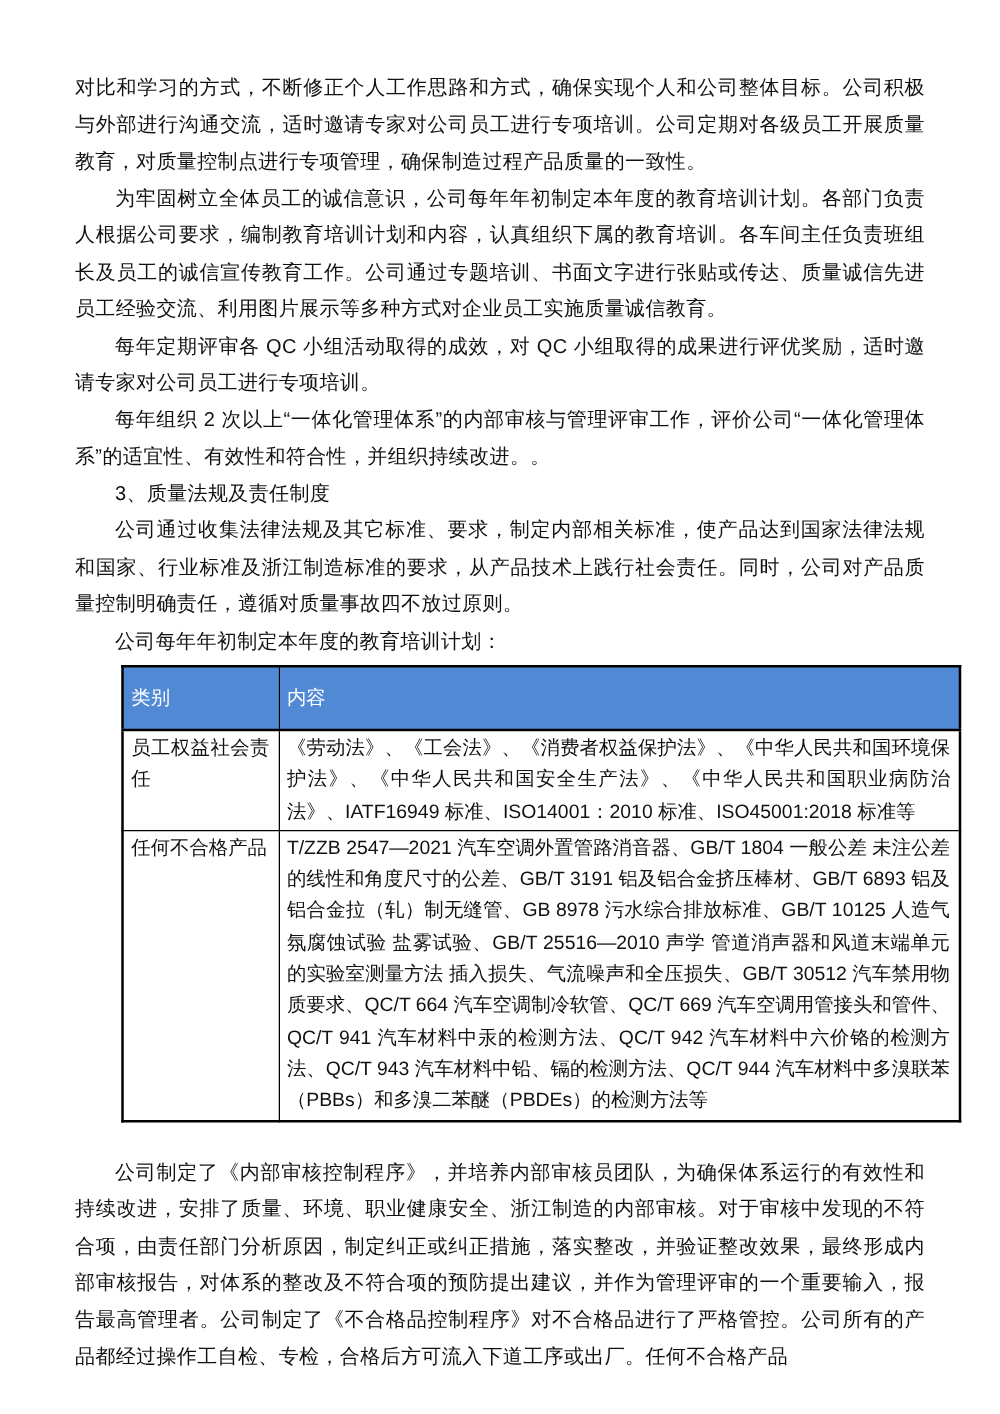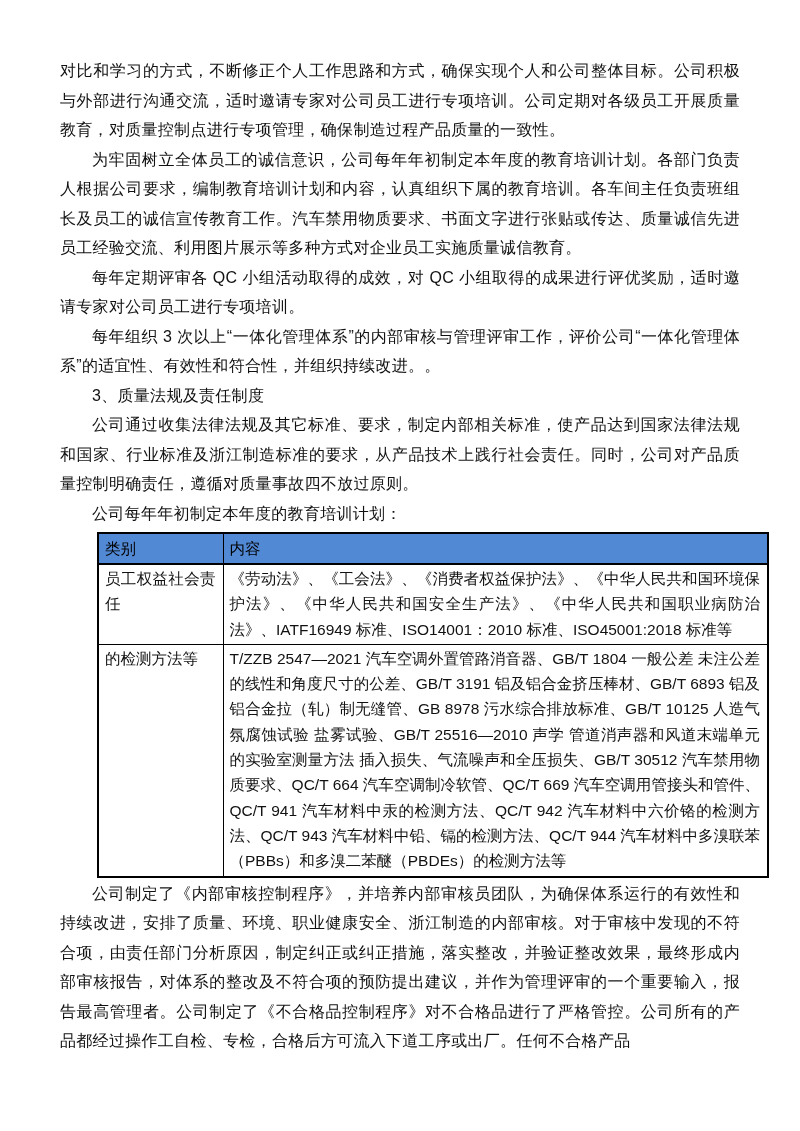--- a/index.html
+++ b/index.html
@@ -34,44 +34,44 @@
     border: 1px solid #000000;
     text-align: left;
     vertical-align: top;
     font-weight: normal;
     box-sizing: border-box;
   }
   table.standards thead th {
     background: #5289D5;
     height: 29px;
     line-height: 29px;
-    padding: 0 6px;
+    padding: 10px 6px;
     border-bottom: 2px solid #000000;
-    color: #000000;
+    color: #ffffff;
     margin-top: 44px;
   }
   table.standards td {
     padding: 1px 7px 2px 6px;
     line-height: 25.3px;
     text-align: justify;
   }
   td.cat { text-align: left; }
   .col-cat { width: 125px; }
   .col-content { width: 545px; }
-  p.closing { margin-top: 1px; }
+  p.closing { margin-top: 26px; }
 </style>
 </head>
 <body>
 
 <div class="page">
 
   <p class="body-text">对比和学习的方式，不断修正个人工作思路和方式，确保实现个人和公司整体目标。公司积极与外部进行沟通交流，适时邀请专家对公司员工进行专项培训。公司定期对各级员工开展质量教育，对质量控制点进行专项管理，确保制造过程产品质量的一致性。</p>
-  <p class="body-text indent">为牢固树立全体员工的诚信意识，公司每年年初制定本年度的教育培训计划。各部门负责人根据公司要求，编制教育培训计划和内容，认真组织下属的教育培训。各车间主任负责班组长及员工的诚信宣传教育工作。汽车禁用物质要求、书面文字进行张贴或传达、质量诚信先进员工经验交流、利用图片展示等多种方式对企业员工实施质量诚信教育。</p>
+  <p class="body-text indent">为牢固树立全体员工的诚信意识，公司每年年初制定本年度的教育培训计划。各部门负责人根据公司要求，编制教育培训计划和内容，认真组织下属的教育培训。各车间主任负责班组长及员工的诚信宣传教育工作。公司通过专题培训、书面文字进行张贴或传达、质量诚信先进员工经验交流、利用图片展示等多种方式对企业员工实施质量诚信教育。</p>
   <p class="body-text indent">每年定期评审各 QC 小组活动取得的成效，对 QC 小组取得的成果进行评优奖励，适时邀请专家对公司员工进行专项培训。</p>
-  <p class="body-text indent">每年组织 3 次以上“一体化管理体系”的内部审核与管理评审工作，评价公司“一体化管理体系”的适宜性、有效性和符合性，并组织持续改进。。</p>
+  <p class="body-text indent">每年组织 2 次以上“一体化管理体系”的内部审核与管理评审工作，评价公司“一体化管理体系”的适宜性、有效性和符合性，并组织持续改进。。</p>
   <p class="body-text indent">3、质量法规及责任制度</p>
   <p class="body-text indent">公司通过收集法律法规及其它标准、要求，制定内部相关标准，使产品达到国家法律法规和国家、行业标准及浙江制造标准的要求，从产品技术上践行社会责任。同时，公司对产品质量控制明确责任，遵循对质量事故四不放过原则。</p>
   <p class="body-text indent">公司每年年初制定本年度的教育培训计划：</p>
 
   <table class="standards">
     <colgroup>
         <col class="col-cat">
         <col class="col-content">
       </colgroup>
     <thead>
@@ -79,21 +79,21 @@
         <th>类别</th>
         <th>内容</th>
       </tr>
     </thead>
     <tbody>
       <tr>
         <td class="cat">员工权益社会责任</td>
         <td>《劳动法》、《工会法》、《消费者权益保护法》、《中华人民共和国环境保护法》、《中华人民共和国安全生产法》、《中华人民共和国职业病防治法》、IATF16949 标准、ISO14001：2010 标准、ISO45001:2018 标准等</td>
       </tr>
       <tr>
-        <td class="cat">的检测方法等</td>
+        <td class="cat">任何不合格产品</td>
         <td>T/ZZB 2547—2021 汽车空调外置管路消音器、GB/T 1804 一般公差 未注公差的线性和角度尺寸的公差、GB/T 3191 铝及铝合金挤压棒材、GB/T 6893 铝及铝合金拉（轧）制无缝管、GB 8978 污水综合排放标准、GB/T 10125 人造气氛腐蚀试验 盐雾试验、GB/T 25516—2010 声学 管道消声器和风道末端单元的实验室测量方法 插入损失、气流噪声和全压损失、GB/T 30512 汽车禁用物质要求、QC/T 664 汽车空调制冷软管、QC/T 669 汽车空调用管接头和管件、QC/T 941 汽车材料中汞的检测方法、QC/T 942 汽车材料中六价铬的检测方法、QC/T 943 汽车材料中铅、镉的检测方法、QC/T 944 汽车材料中多溴联苯（PBBs）和多溴二苯醚（PBDEs）的检测方法等</td>
       </tr>
     </tbody>
   </table>
 
   <p class="body-text indent closing">公司制定了《内部审核控制程序》，并培养内部审核员团队，为确保体系运行的有效性和持续改进，安排了质量、环境、职业健康安全、浙江制造的内部审核。对于审核中发现的不符合项，由责任部门分析原因，制定纠正或纠正措施，落实整改，并验证整改效果，最终形成内部审核报告，对体系的整改及不符合项的预防提出建议，并作为管理评审的一个重要输入，报告最高管理者。公司制定了《不合格品控制程序》对不合格品进行了严格管控。公司所有的产品都经过操作工自检、专检，合格后方可流入下道工序或出厂。任何不合格产品</p>
 
 </div>
 
 </body></html>

